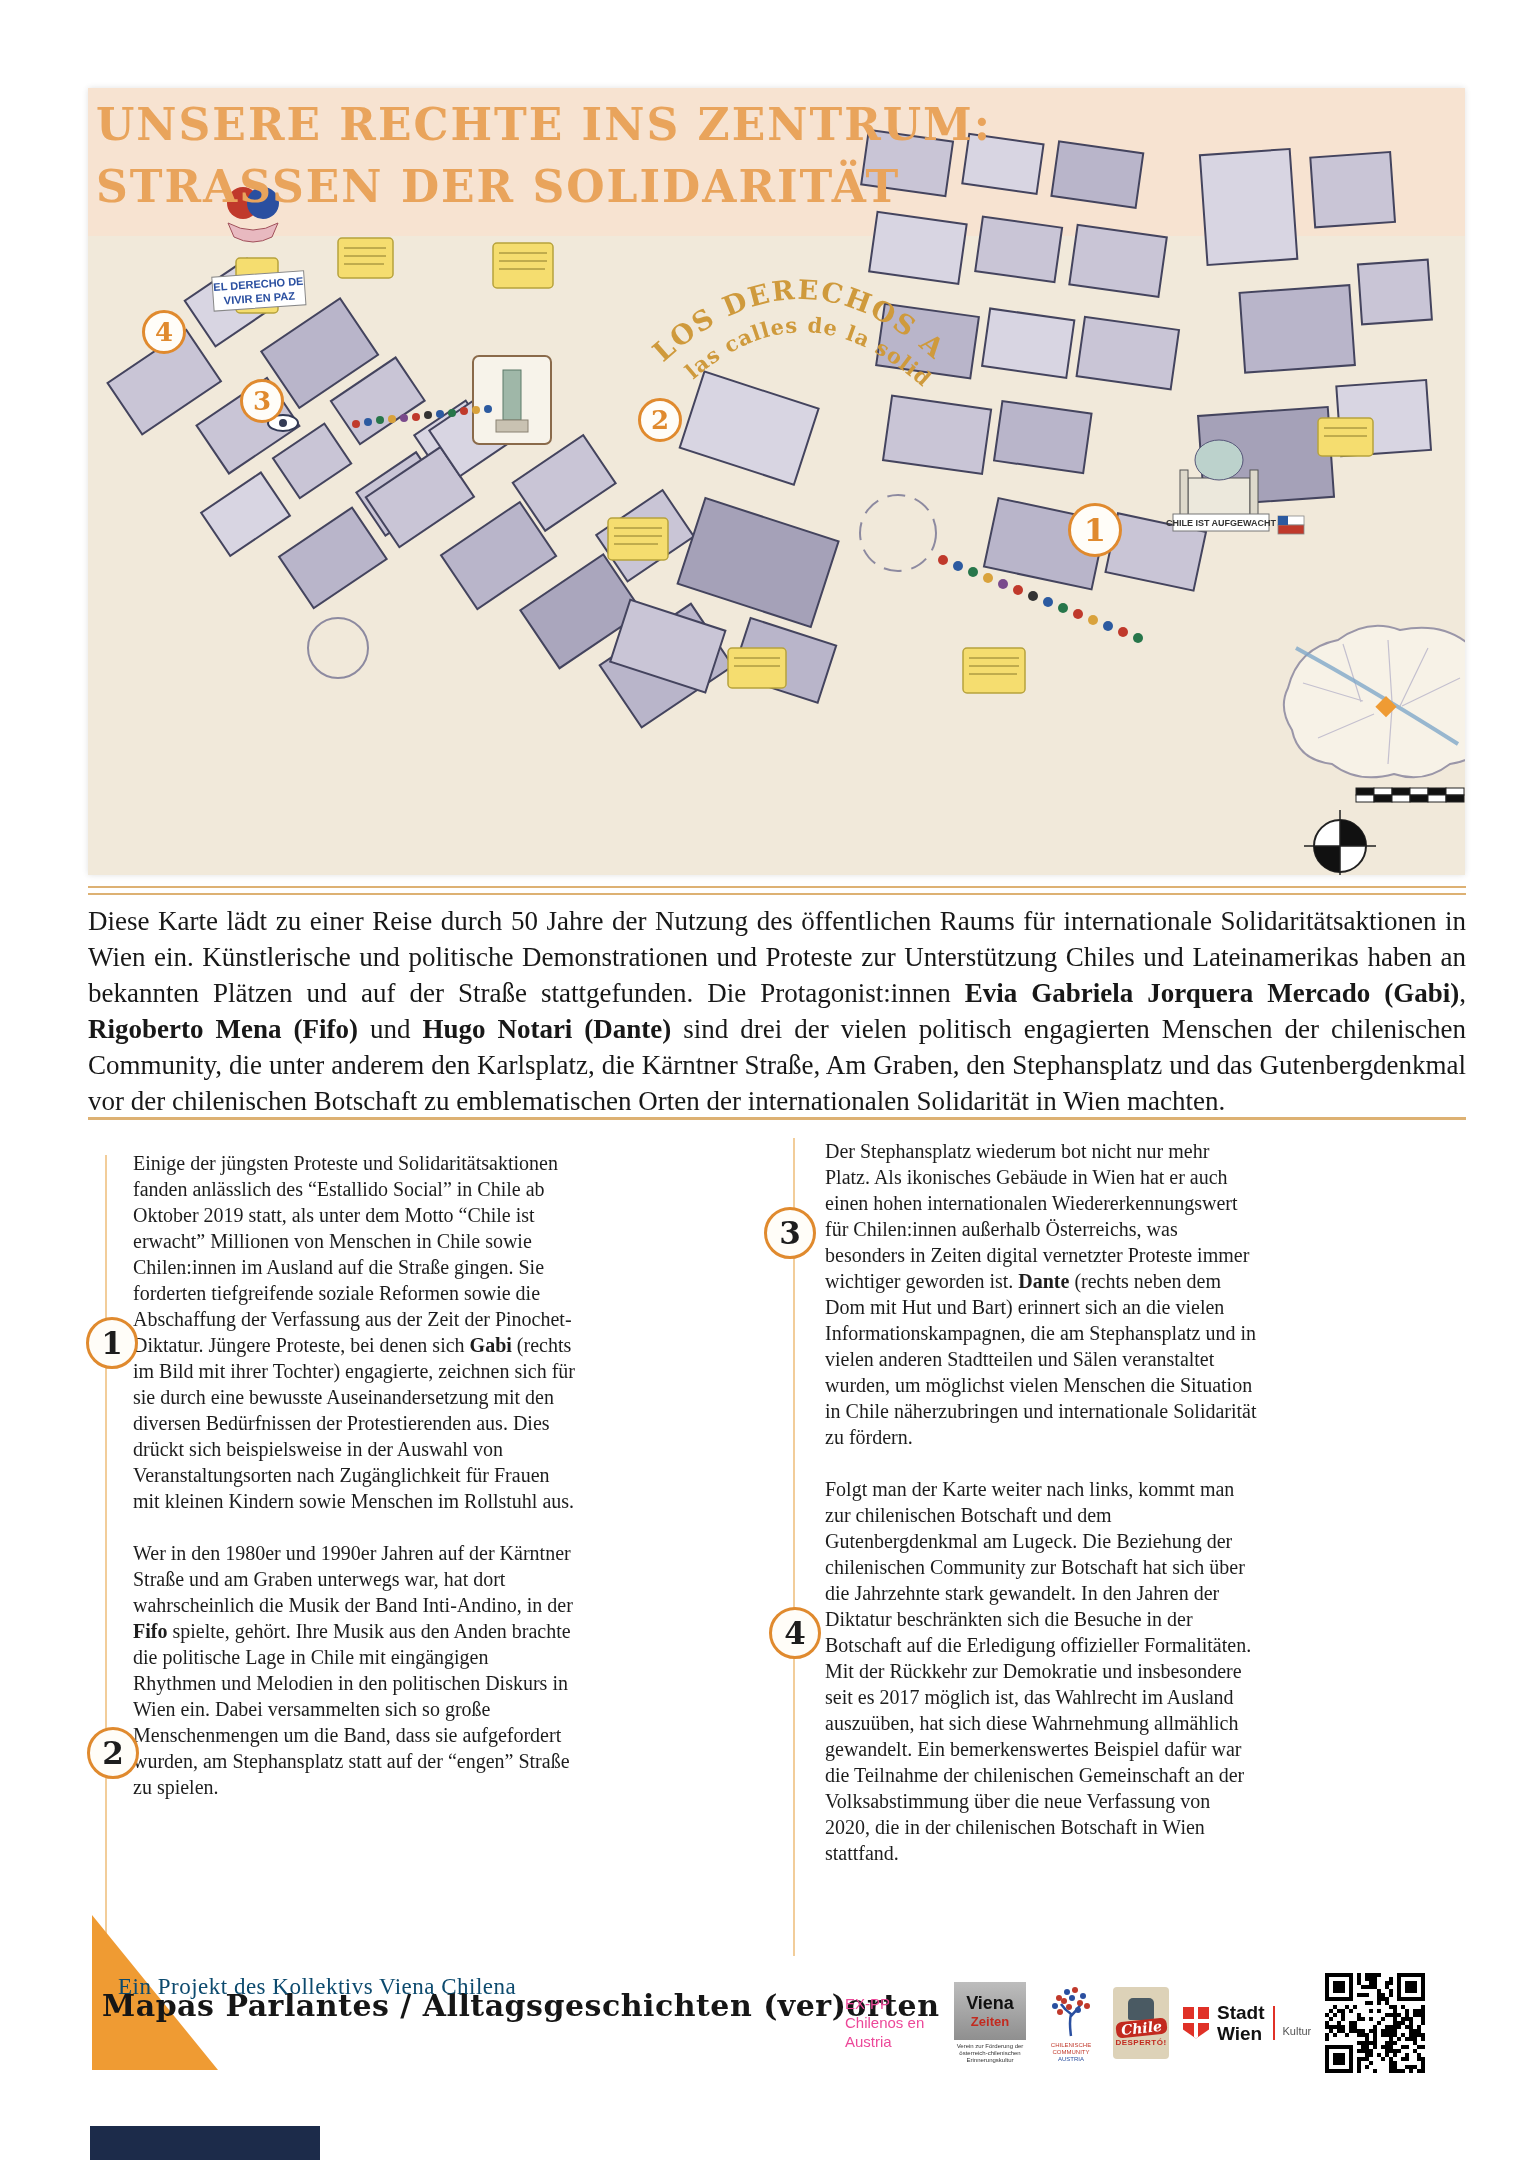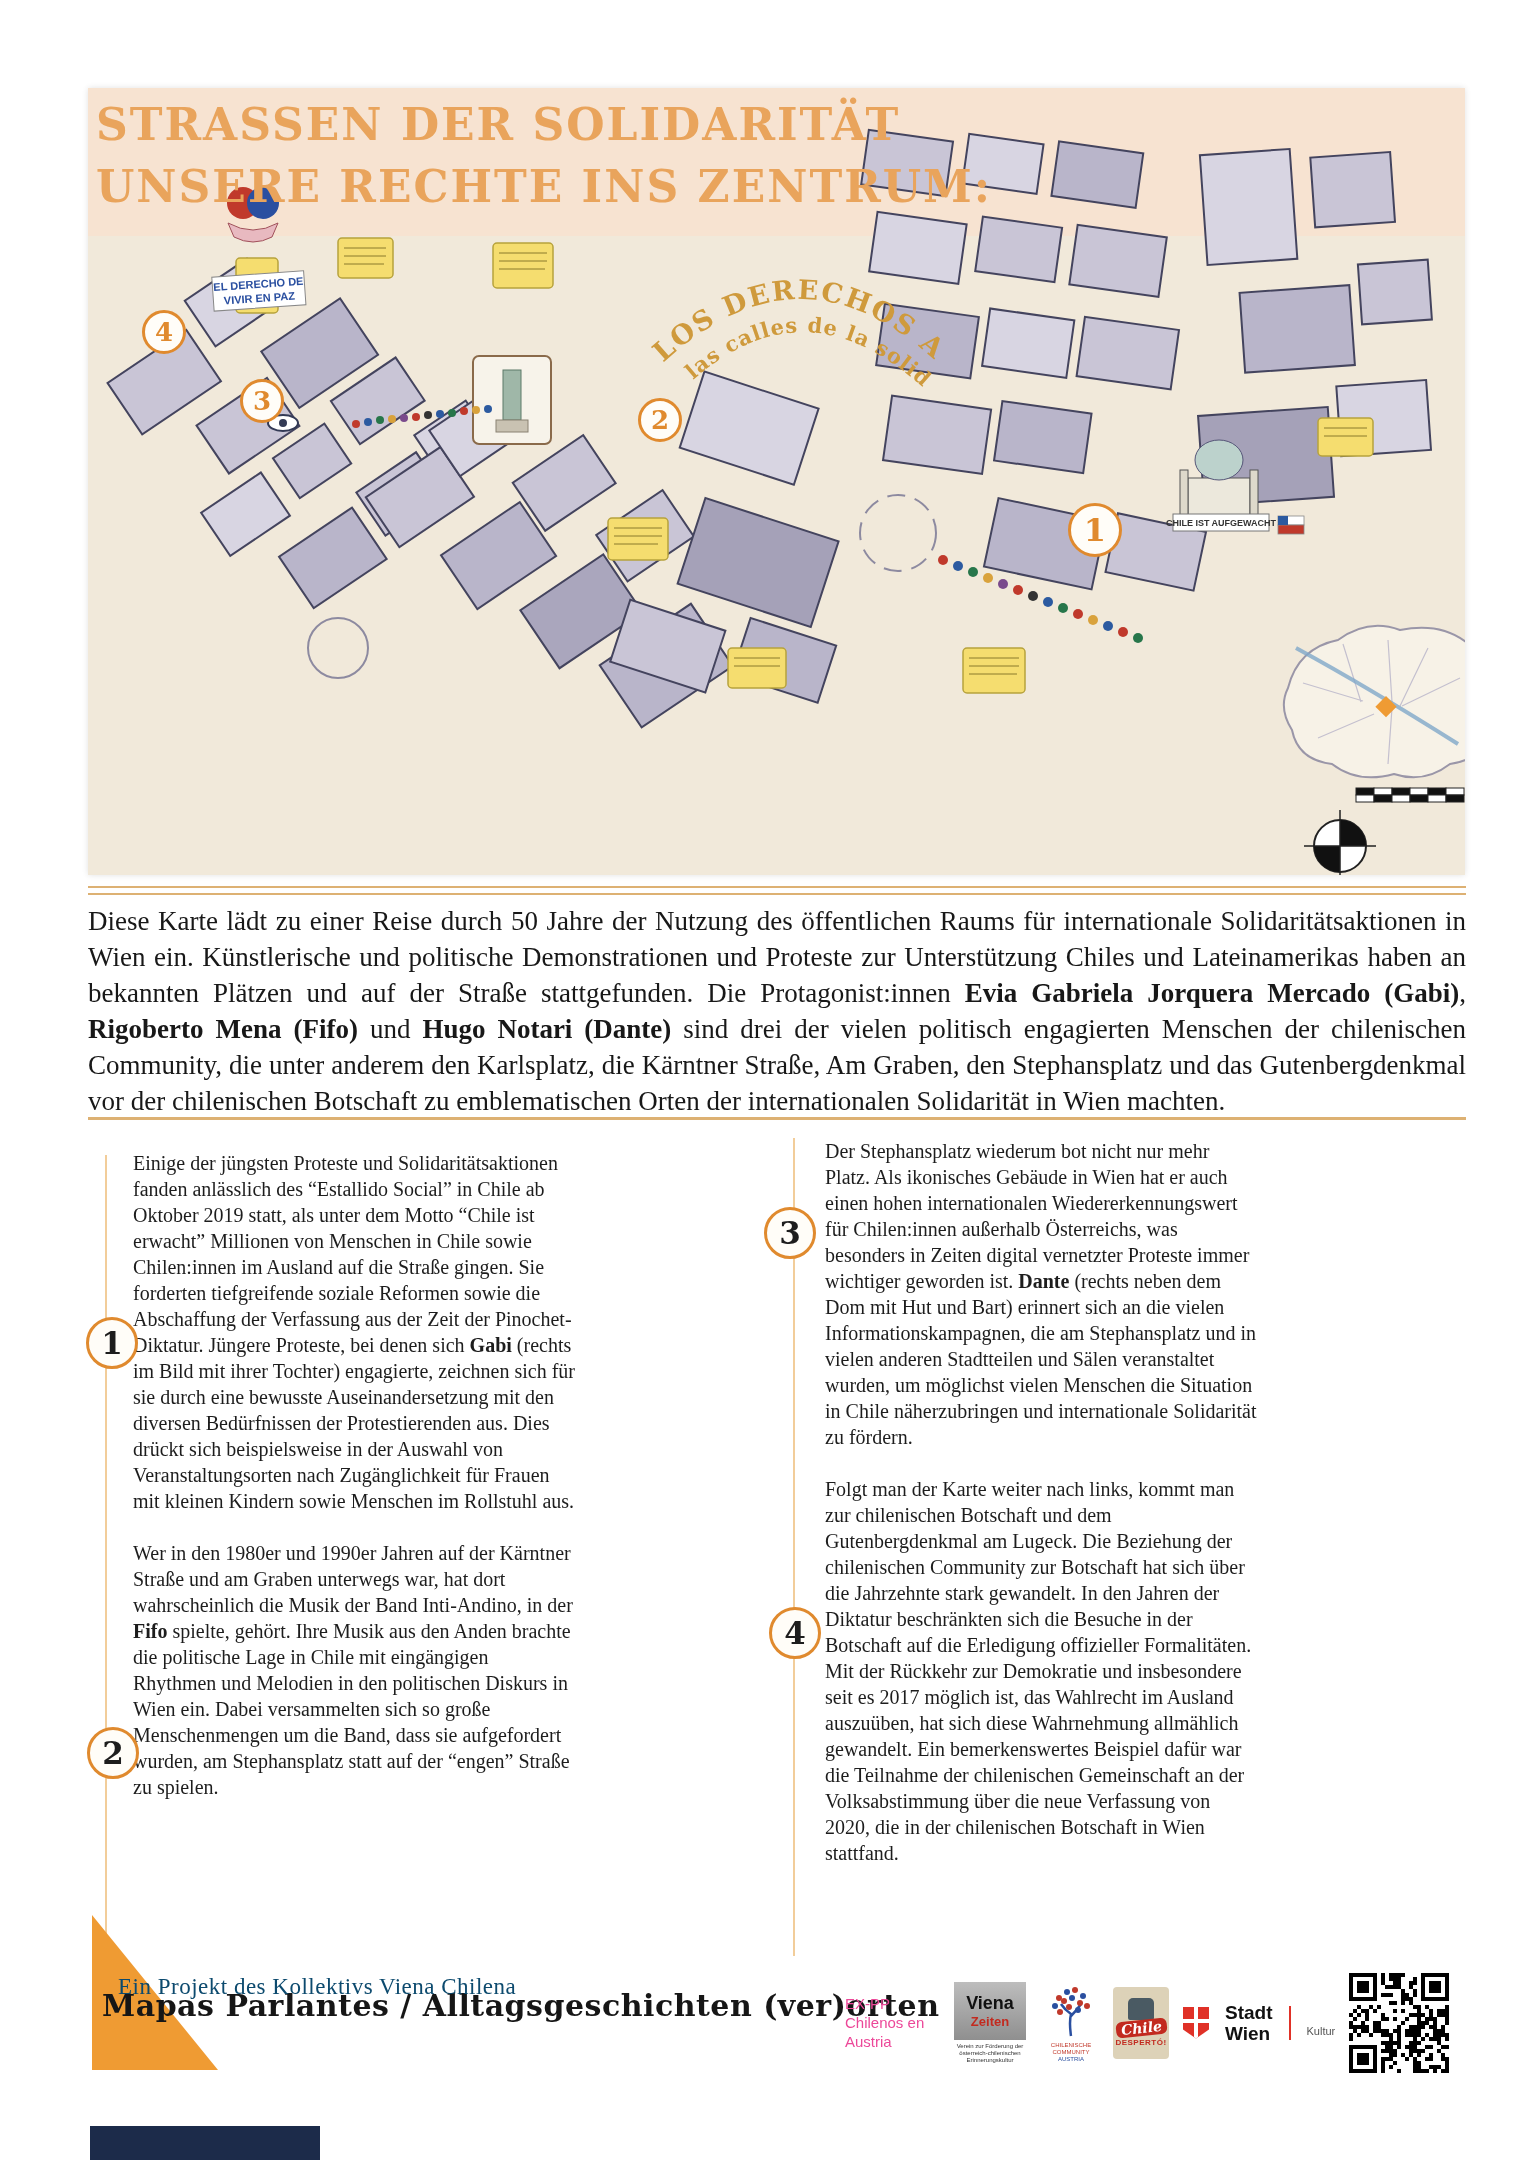--- a/index.html
+++ b/index.html
@@ -54,21 +54,21 @@
   .viena .cap{font-size:6px;line-height:7px;color:#333;margin-top:3px;}
   .tree{width:56px;text-align:center;}
   .tree .cap1{font-size:6px;color:#c0392b;line-height:7px;}
   .tree .cap2{font-size:6px;color:#2a4fa0;line-height:7px;}
   .chile{width:56px;height:72px;background:#ddd2b8;border-radius:4px;position:relative;
          display:flex;flex-direction:column;align-items:center;justify-content:center;}
   .chile .fist{width:26px;height:22px;background:#4a5a63;border-radius:5px 5px 2px 2px;}
   .chile .c1{font-family:"DejaVu Serif",serif;font-style:italic;font-weight:bold;font-size:14px;
              color:#fff;background:#c22a1f;padding:0 5px;border-radius:6px;transform:rotate(-6deg);}
   .chile .c2{font-size:8px;font-weight:bold;color:#c22a1f;letter-spacing:.5px;margin-top:2px;}
-  .wien{display:flex;align-items:center;gap:16px;}
+  .wien{display:flex;align-items:center;gap:8px;}
   .wien .shield{width:26px;height:32px;background:#e03127;clip-path:polygon(0 0,100% 0,100% 72%,50% 100%,0 72%);position:relative;}
   .wien .shield:before{content:"";position:absolute;left:11px;top:0;width:4px;height:100%;background:#fff;}
   .wien .shield:after{content:"";position:absolute;left:0;top:12px;width:100%;height:4px;background:#fff;}
   .wien .wname{font-weight:bold;font-size:19px;line-height:21px;color:#111;}
   .wien .sep{width:2px;height:34px;background:#e03127;}
   .wien .dept{font-size:11px;color:#555;margin-top:16px;}
   .qr{width:100px;height:100px;background:#fff;}
 
   .navy-bar{left:90px;top:2126px;width:230px;height:34px;background:#1c2b4a;}
 </style>
@@ -259,22 +259,22 @@
 
       <g>
         <circle cx="1252" cy="758" r="26" fill="#fff" stroke="#222" stroke-width="2"></circle>
         <path d="M1252 758 L1252 732 A26 26 0 0 1 1278 758 Z" fill="#111"></path>
         <path d="M1252 758 L1252 784 A26 26 0 0 1 1226 758 Z" fill="#111"></path>
         <path d="M1252 722 v72 M1216 758 h72" stroke="#222" stroke-width="1.5"></path>
       </g>
     </svg>
 
     <div class="abs map-title">
+      <div>UNSERE RECHTE INS ZENTRUM:</div>
       <div>STRASSEN DER SOLIDARITÄT</div>
-      <div>UNSERE RECHTE INS ZENTRUM:</div>
     </div>
 
     <div class="abs badge map big" style="left:980px;top:415px;">
       <span>1</span>
       </div>
     <div class="abs badge map" style="left:550px;top:310px;">
       <span>2</span>
       </div>
     <div class="abs badge map" style="left:152px;top:291px;">
       <span>3</span>

